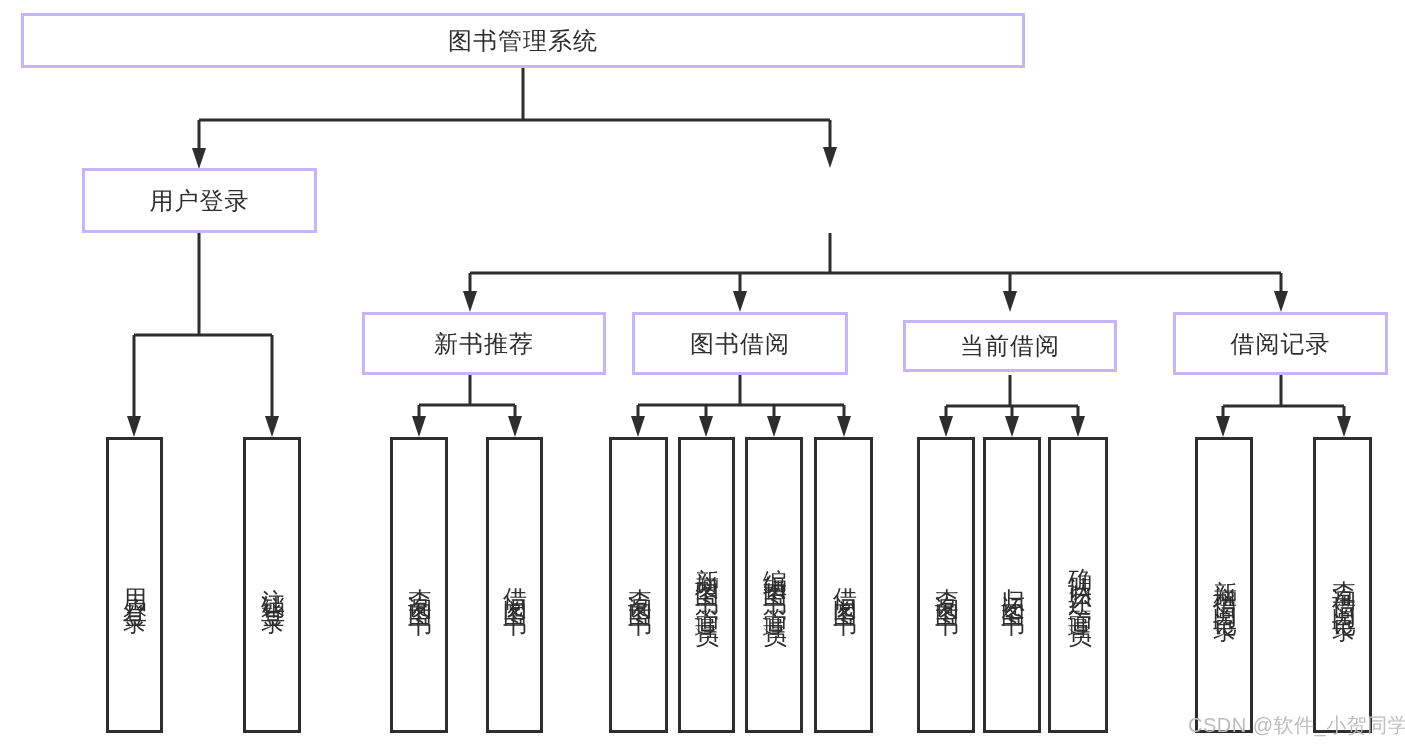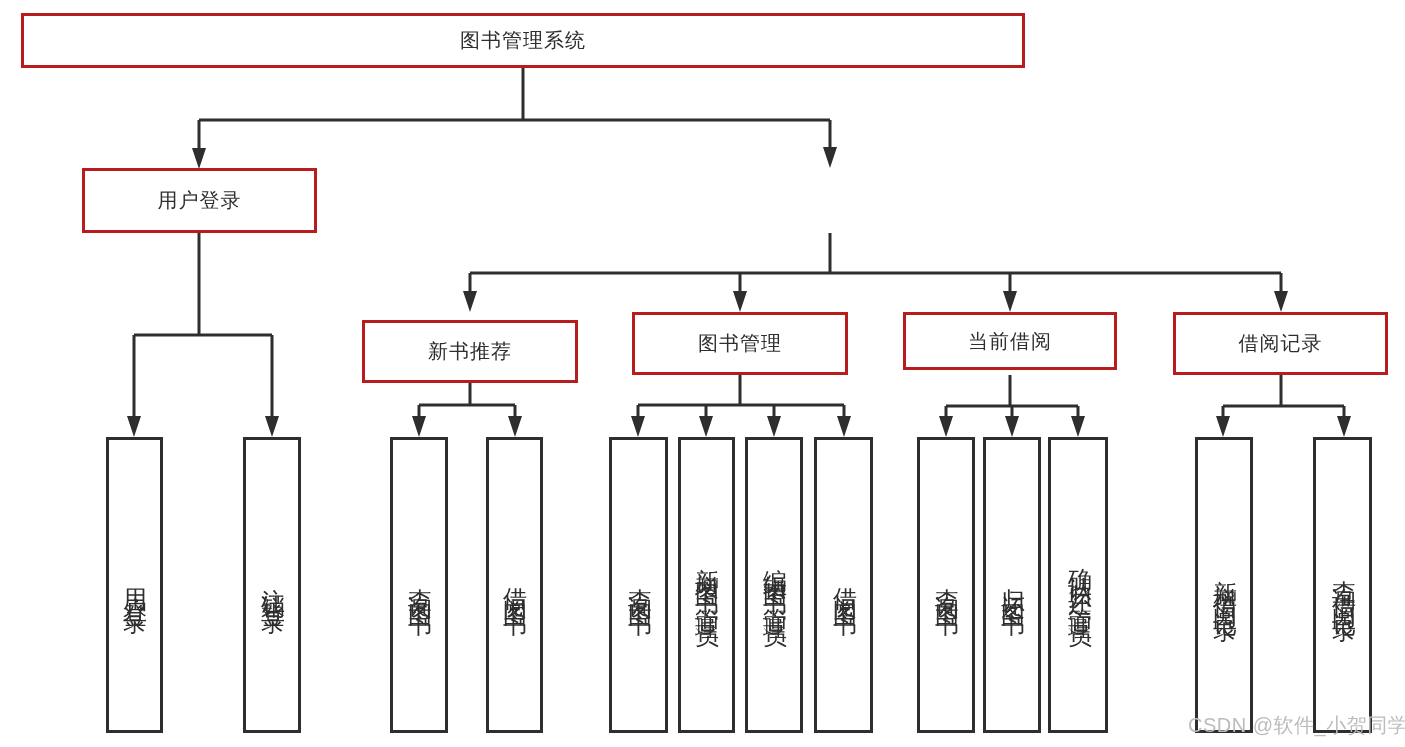--- a/index.html
+++ b/index.html
@@ -4,23 +4,23 @@
 <style>
   html,body{margin:0;padding:0;background:#fff;}
   .canvas{
     position:relative;width:1405px;height:747px;background:#ffffff;overflow:hidden;
     font-family:"Liberation Sans","DejaVu Sans",sans-serif;color:#2e2e2e;
   }
   .wires{position:absolute;left:0;top:0;width:1405px;height:747px;}
   .wires path{stroke:#2e2e2e;stroke-width:3;fill:none;}
   .wires polygon{fill:#2e2e2e;stroke:none;}
   .box{
-    position:absolute;background:#ffffff;border:3px solid #b91c1c;box-sizing:border-box;
+    position:absolute;background:#ffffff;border:3px solid #c4b5fd;box-sizing:border-box;
     display:flex;align-items:center;justify-content:center;
-    font-size:20px;letter-spacing:1px;white-space:nowrap;
+    font-size:24px;letter-spacing:1px;white-space:nowrap;
   }
   .vbox{
     position:absolute;background:#ffffff;border:3px solid #2e2e2e;box-sizing:border-box;
     writing-mode:vertical-rl;text-orientation:mixed;
     text-align:center;font-size:24px;letter-spacing:8px;line-height:50px;
     top:437px;height:296px;
   }
   .watermark{
     position:absolute;left:1188px;top:712px;z-index:5;
     font-size:20px;color:#bcbcbc;letter-spacing:.5px;white-space:nowrap;
@@ -63,23 +63,23 @@
       <polygon points="1071,416 1085,416 1078,437"></polygon>
       <polygon points="1216,416 1230,416 1223,437"></polygon>
       <polygon points="1337,416 1351,416 1344,437"></polygon>
     </g>
   </svg>
 
   <div class="box" style="left:21px;top:13px;width:1004px;height:55px">图书管理系统</div>
 
   <div class="box" style="left:82px;top:168px;width:235px;height:65px">用户登录</div>
 
-  <div class="box" style="left:362px;top:320px;width:216px;height:63px">新书推荐</div>
-  <div class="box" style="left:632px;top:312px;width:216px;height:63px">图书管理</div>
-  <div class="box" style="left:903px;top:312px;width:214px;height:58px">当前借阅</div>
+  <div class="box" style="left:362px;top:312px;width:244px;height:63px">新书推荐</div>
+  <div class="box" style="left:632px;top:312px;width:216px;height:63px">图书借阅</div>
+  <div class="box" style="left:903px;top:320px;width:214px;height:52px">当前借阅</div>
   <div class="box" style="left:1173px;top:312px;width:215px;height:63px">借阅记录</div>
 
   <div class="vbox" style="left:106px;width:57px">用户登录</div>
   <div class="vbox" style="left:243px;width:58px">注销登录</div>
 
   <div class="vbox" style="left:390px;width:58px">查询图书</div>
   <div class="vbox" style="left:486px;width:57px">借阅图书</div>
 
   <div class="vbox" style="left:609px;width:59px">查询图书</div>
   <div class="vbox" style="left:678px;width:57px">新增图书（管理员）</div>

